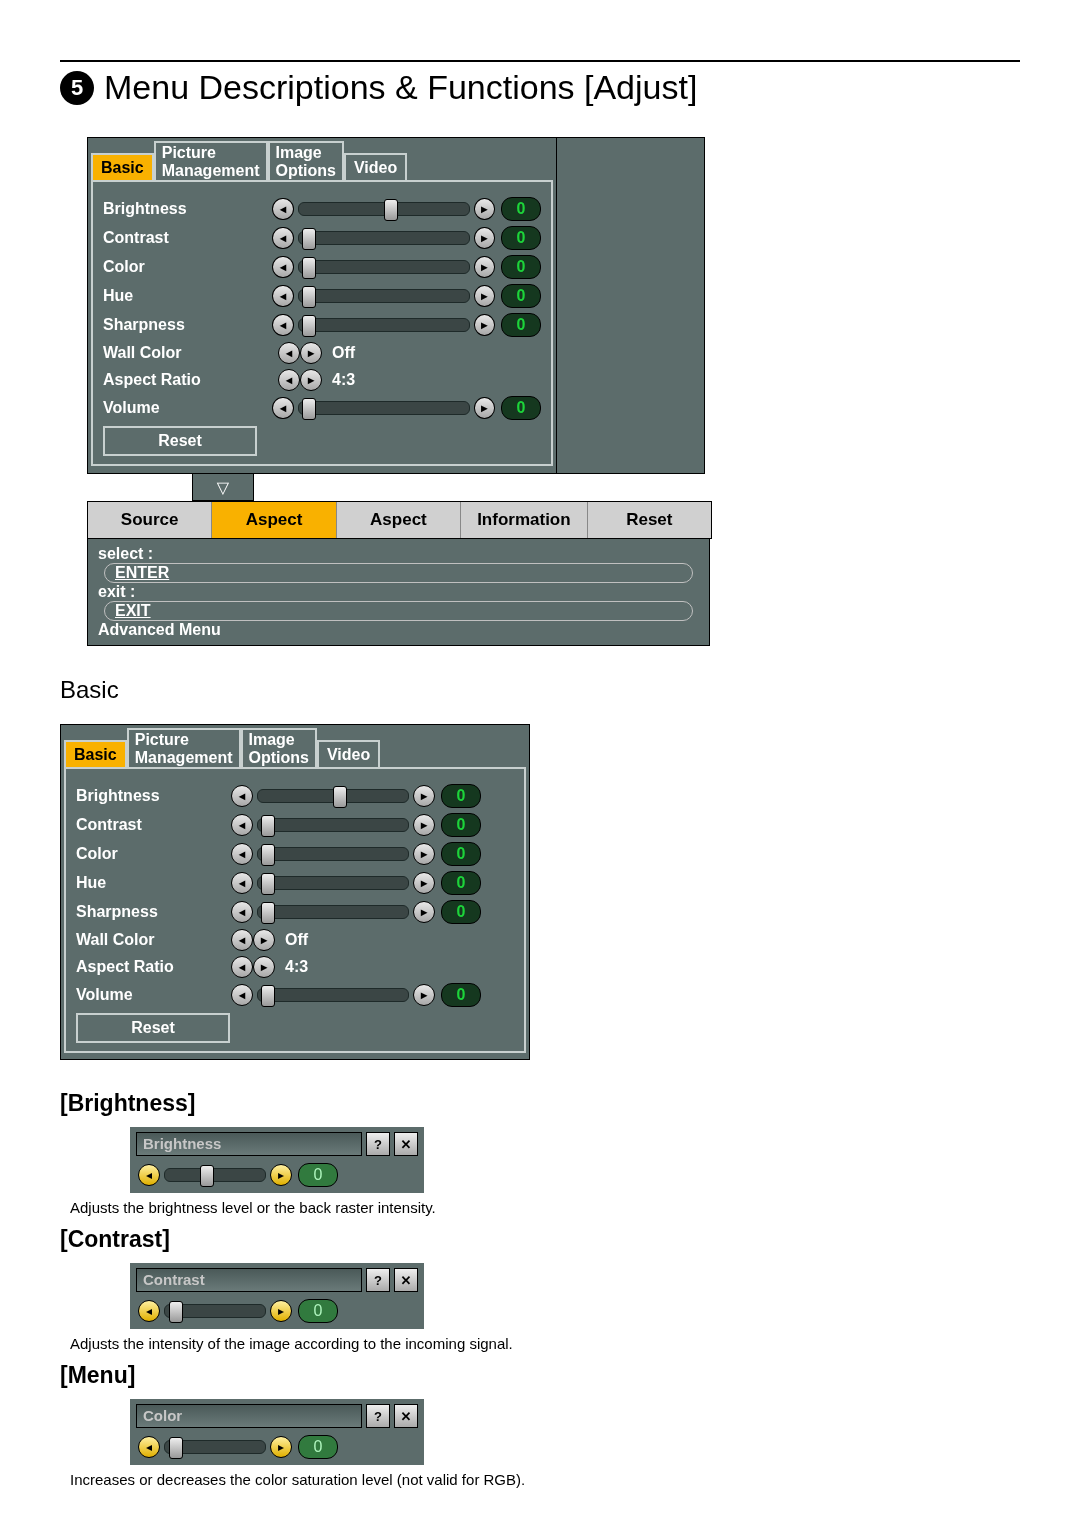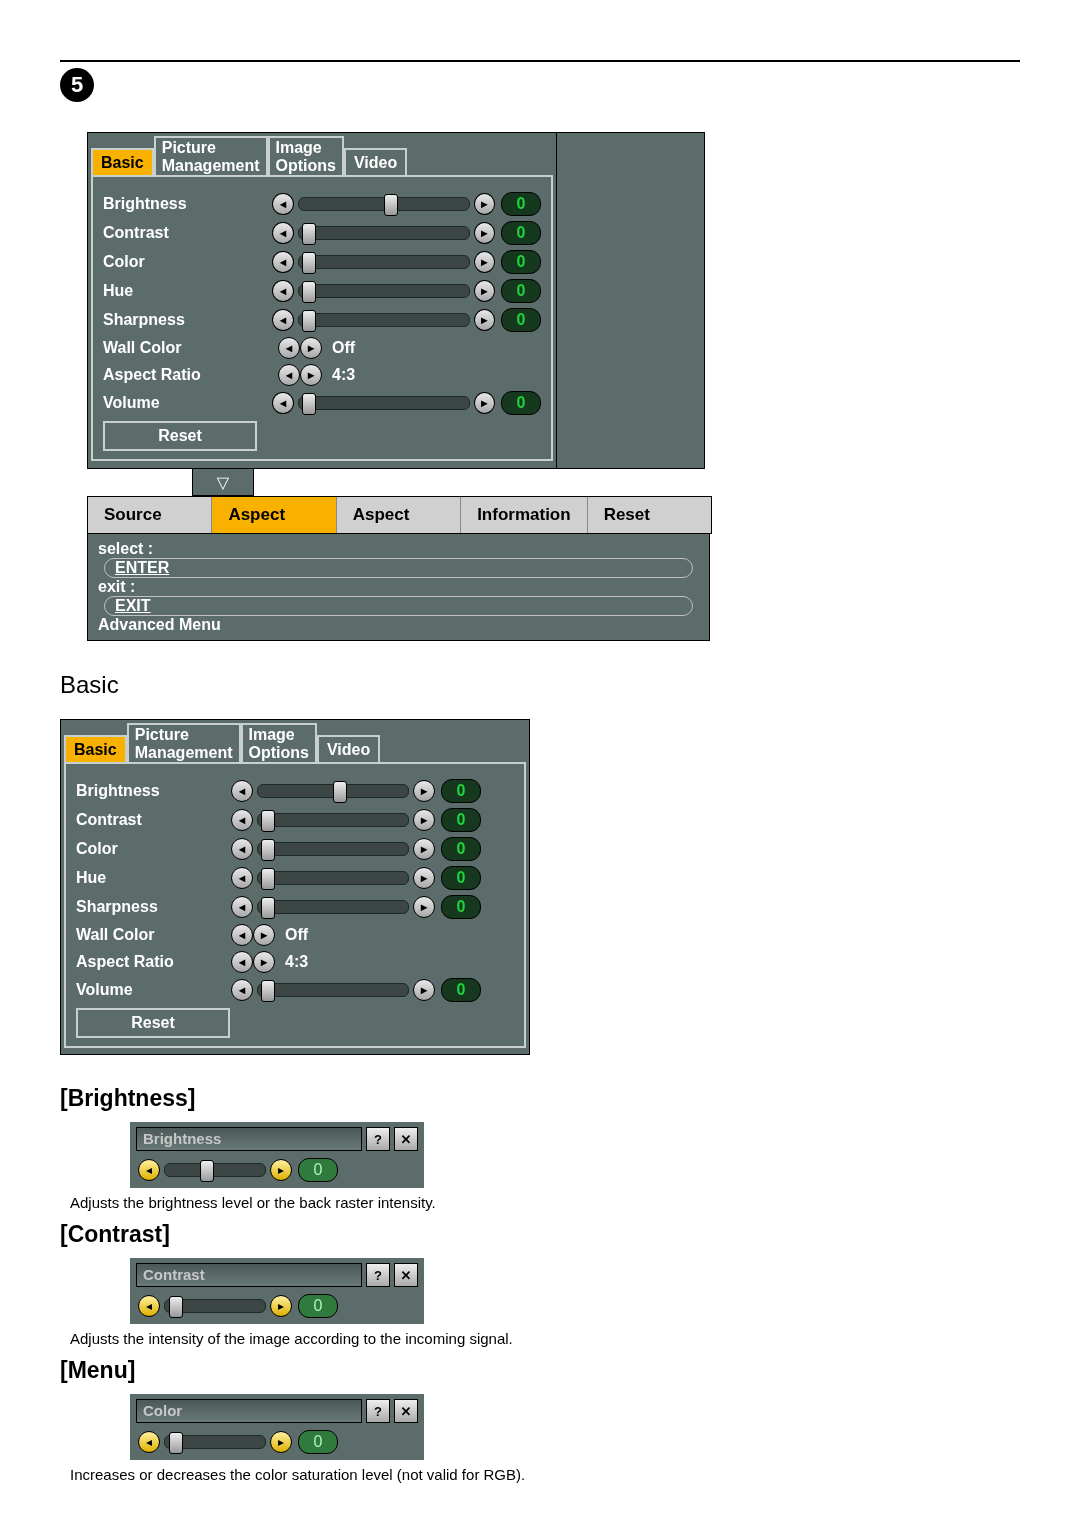--- a/index.html
+++ b/index.html
@@ -169,20 +169,21 @@
     box-sizing:border-box;
   }
   .main-tabs {
     display:flex;
     width: 623px;
     background:#d0d0d0;
     border:1px solid #000;
   }
   .main-tab {
     flex:1;
+    text-align:center;
     font-size:17px;
     font-weight:bold;
     padding:8px 16px;
     color:#000;
     border-right:1px solid #888;
   }
   .main-tab:last-child{border-right:none;}
   .main-tab.sel { background:#f9b100; }
   .helpbar {
     width:623px;
@@ -265,20 +266,21 @@
 </style>
 </head>
 <body>
 
 <div class="page">
 
   <div class="hline"></div>
 
   <div class="h1row">
     <div class="num-badge">5</div>
+    <div class="h1">Menu Descriptions &amp; Functions [Adjust]</div>
   </div>
 
   <div class="osd-large">
     <div class="osd-inner">
       <div class="tabcol">
         <div class="tabs">
           <div class="tab sel">Basic</div>
           <div class="tab twoline">
             <span>Picture</span><br>
             <span>Management</span>

